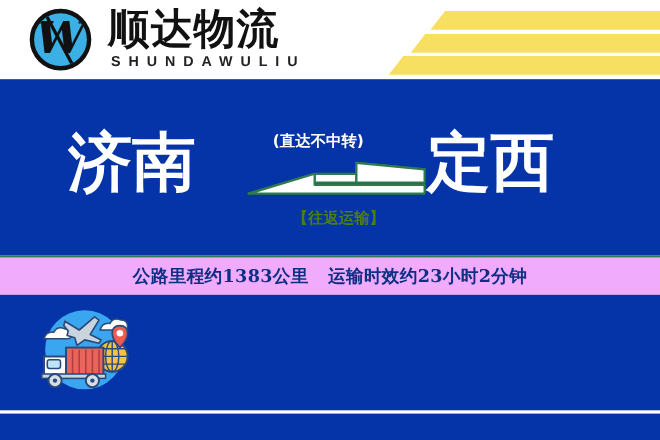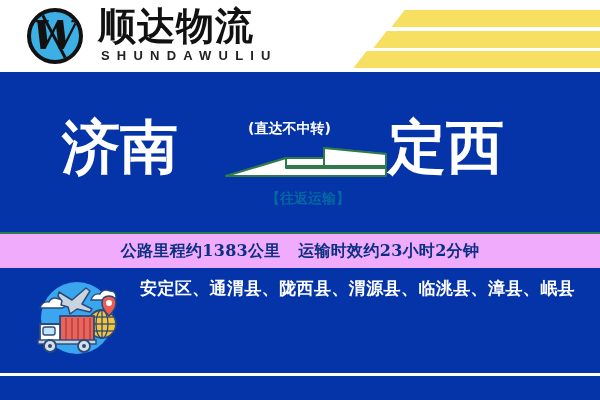--- a/index.html
+++ b/index.html
@@ -118,21 +118,21 @@
     white-space: nowrap;
   }
   #route-note-bottom {
     position: absolute;
     left: 248px; top: 190px;
     width: 120px;
     text-align: center;
     font-family: "DejaVu Sans", sans-serif;
     font-size: 14px;
     font-weight: bold;
-    color: #0369a1;
+    color: #4d7c0f;
     white-space: nowrap;
   }
   #arrow-wrap {
     position: absolute;
     left: 224px; top: 146px;
     width: 164px; height: 34px;
   }
 
   
   #info-band {
@@ -274,18 +274,17 @@
 
         <rect x="10" y="62" width="58" height="4" fill="#c9d4de" stroke="#2b4a7a" stroke-width="1.4"></rect>
 
         <circle cx="22" cy="68" r="6" fill="#d6dee6" stroke="#2b4a7a" stroke-width="1.8"></circle>
         <circle cx="22" cy="68" r="2" fill="#2b4a7a"></circle>
         <circle cx="56" cy="68" r="6" fill="#d6dee6" stroke="#2b4a7a" stroke-width="1.8"></circle>
         <circle cx="56" cy="68" r="2" fill="#2b4a7a"></circle>
       </svg>
     </div>
 
-    <div id="coverage-text">安定区、通渭县、陇西县、渭源县、临洮县、漳县、岷县</div>
 
     <div id="bottom-rule"></div>
   </div>
 
 </div>
 
 </body></html>

